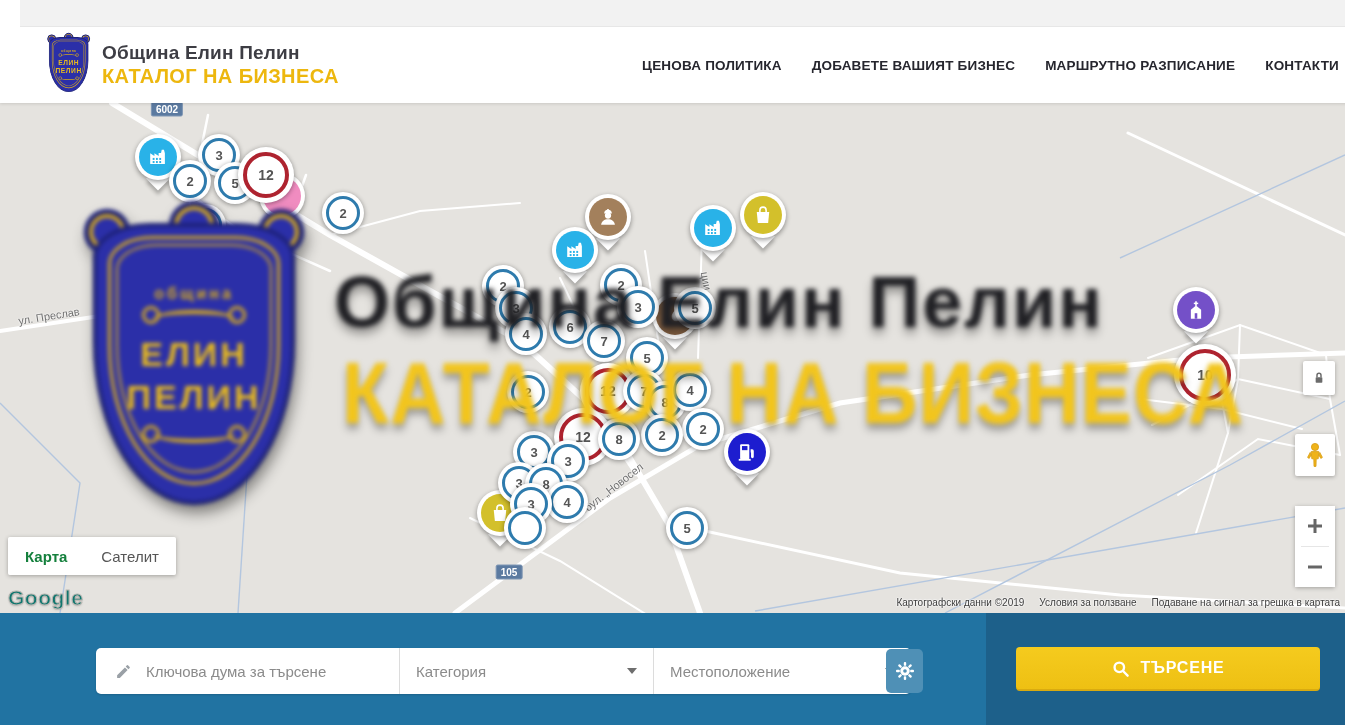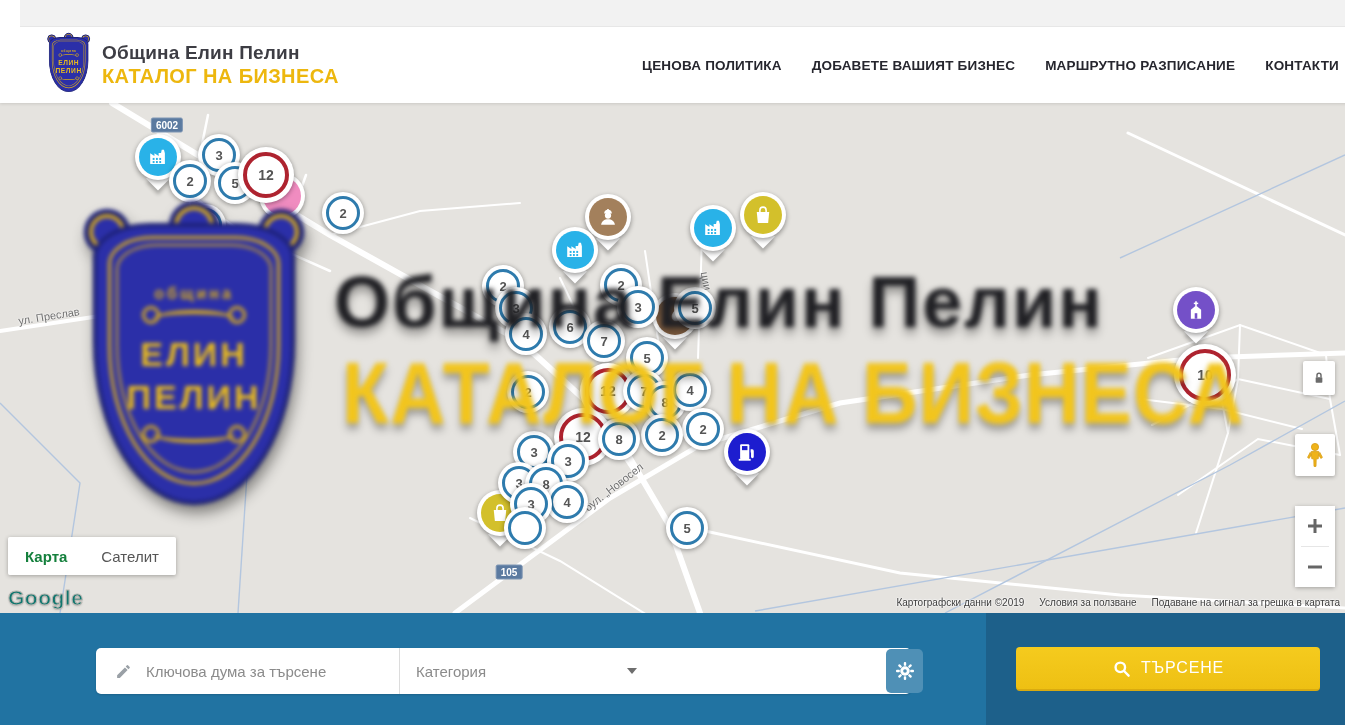--- a/index.html
+++ b/index.html
@@ -84,21 +84,21 @@
   .field.keyword{width:303px;padding:0 14px 0 19px;gap:12px;}
   .field.keyword input{border:none;outline:none;flex:1;font-family:"Liberation Sans",sans-serif;font-size:15px;color:#333;background:transparent;}
   .field.keyword input::placeholder{color:#8b8b8b;}
   .field.select{border-left:1px solid #dcdcdc;padding:0 16px;justify-content:space-between;cursor:pointer;}
   .field.select.cat{width:254px;}
   .field.select.loc{width:258px;}
   .sel-label{font-size:15px;color:#8b8b8b;}
   .caret{width:0;height:0;border-left:5px solid transparent;border-right:5px solid transparent;border-top:6px solid #6e6e6e;}
   .gear-btn{position:absolute;left:886px;top:36px;width:37px;height:44px;background:#4f90b6;border:none;border-radius:5px;display:flex;align-items:center;justify-content:center;cursor:pointer;}
   .search-btn{margin-left:30px;width:304px;height:44px;background:linear-gradient(#f5cb1e,#eec013);border:none;border-bottom:2px solid #d9ab10;border-radius:4px;display:flex;align-items:center;justify-content:center;gap:10px;cursor:pointer;}
-  .search-btn span.lbl{color:#fff;font-size:16px;font-weight:400;letter-spacing:.8px;font-family:"Liberation Sans",sans-serif;}
+  .search-btn span.lbl{color:#fff;font-size:16px;font-weight:700;letter-spacing:.8px;font-family:"Liberation Sans",sans-serif;}
 </style>
 </head>
 <body>
 
 <div class="page">
 
   <header>
     <div class="top-strip"></div>
     <div class="header-inner">
       <a class="brand">
@@ -162,21 +162,21 @@
       <g stroke="#b3c6df" stroke-width="1.4" fill="none">
         <path d="M252 295 L238 510"></path>
         <path d="M945 510 L1230 362 L1345 298"></path>
         <path d="M755 508 L1345 405"></path>
         <path d="M1120 155 L1345 52"></path>
         <path d="M0 300 L80 380 L60 510"></path>
       </g>
     </svg>
 
     <div class="labels-layer">
-        <div class="road-badge" style="left: 167px; top: 22px;">6002</div>
+        <div class="road-badge" style="left: 167px; top: 6px;">6002</div>
         <div class="road-badge" style="left: 509px; top: 469px;">105</div>
         <div class="street-label" style="left: 18px; top: 207px; transform: rotate(-9deg);">ул. Преслав</div>
         <div class="street-label" style="left: 578px; top: 378px; transform: rotate(-38deg);">бул. „Новосел</div>
         <div class="street-label" style="left: 697px; top: 172px; transform: rotate(80deg);">ции</div>
       </div>
     <div class="markers-layer">
         <div class="pin" style="left: 135px; top: 31px; z-index: 1;">
           <div class="pin-tail"></div>
           <div class="pin-bubble">
             <div class="pin-dot" style="background: rgb(41, 178, 232);">
@@ -541,20 +541,24 @@
     <div class="sb-left">
       <div class="fields">
         <div class="field keyword">
           <svg width="17" height="17" viewBox="0 0 24 24">
               <path fill="#9aa0a6" d="M3 17.2V21h3.8L17.8 10 14 6.2zM20.7 7.1a1 1 0 000-1.4L18.3 3.3a1 1 0 00-1.4 0l-1.8 1.8 3.8 3.8z"></path>
             </svg>
           <input placeholder="Ключова дума за търсене" style="">
         </div>
         <div class="field select cat">
           <span class="sel-label">Категория</span>
+          <span class="caret"></span>
+        </div>
+        <div class="field select loc">
+          <span class="sel-label">Местоположение</span>
           <span class="caret"></span>
         </div>
       </div>
       <button class="gear-btn">
         <svg width="22" height="22" viewBox="0 0 24 24">
           <g fill="#fff">
             <circle cx="12" cy="12" r="5.2"></circle>
             <g>
               <rect x="10.7" y="2.2" width="2.6" height="4.2" rx="1"></rect>
               <rect x="10.7" y="17.6" width="2.6" height="4.2" rx="1"></rect>

